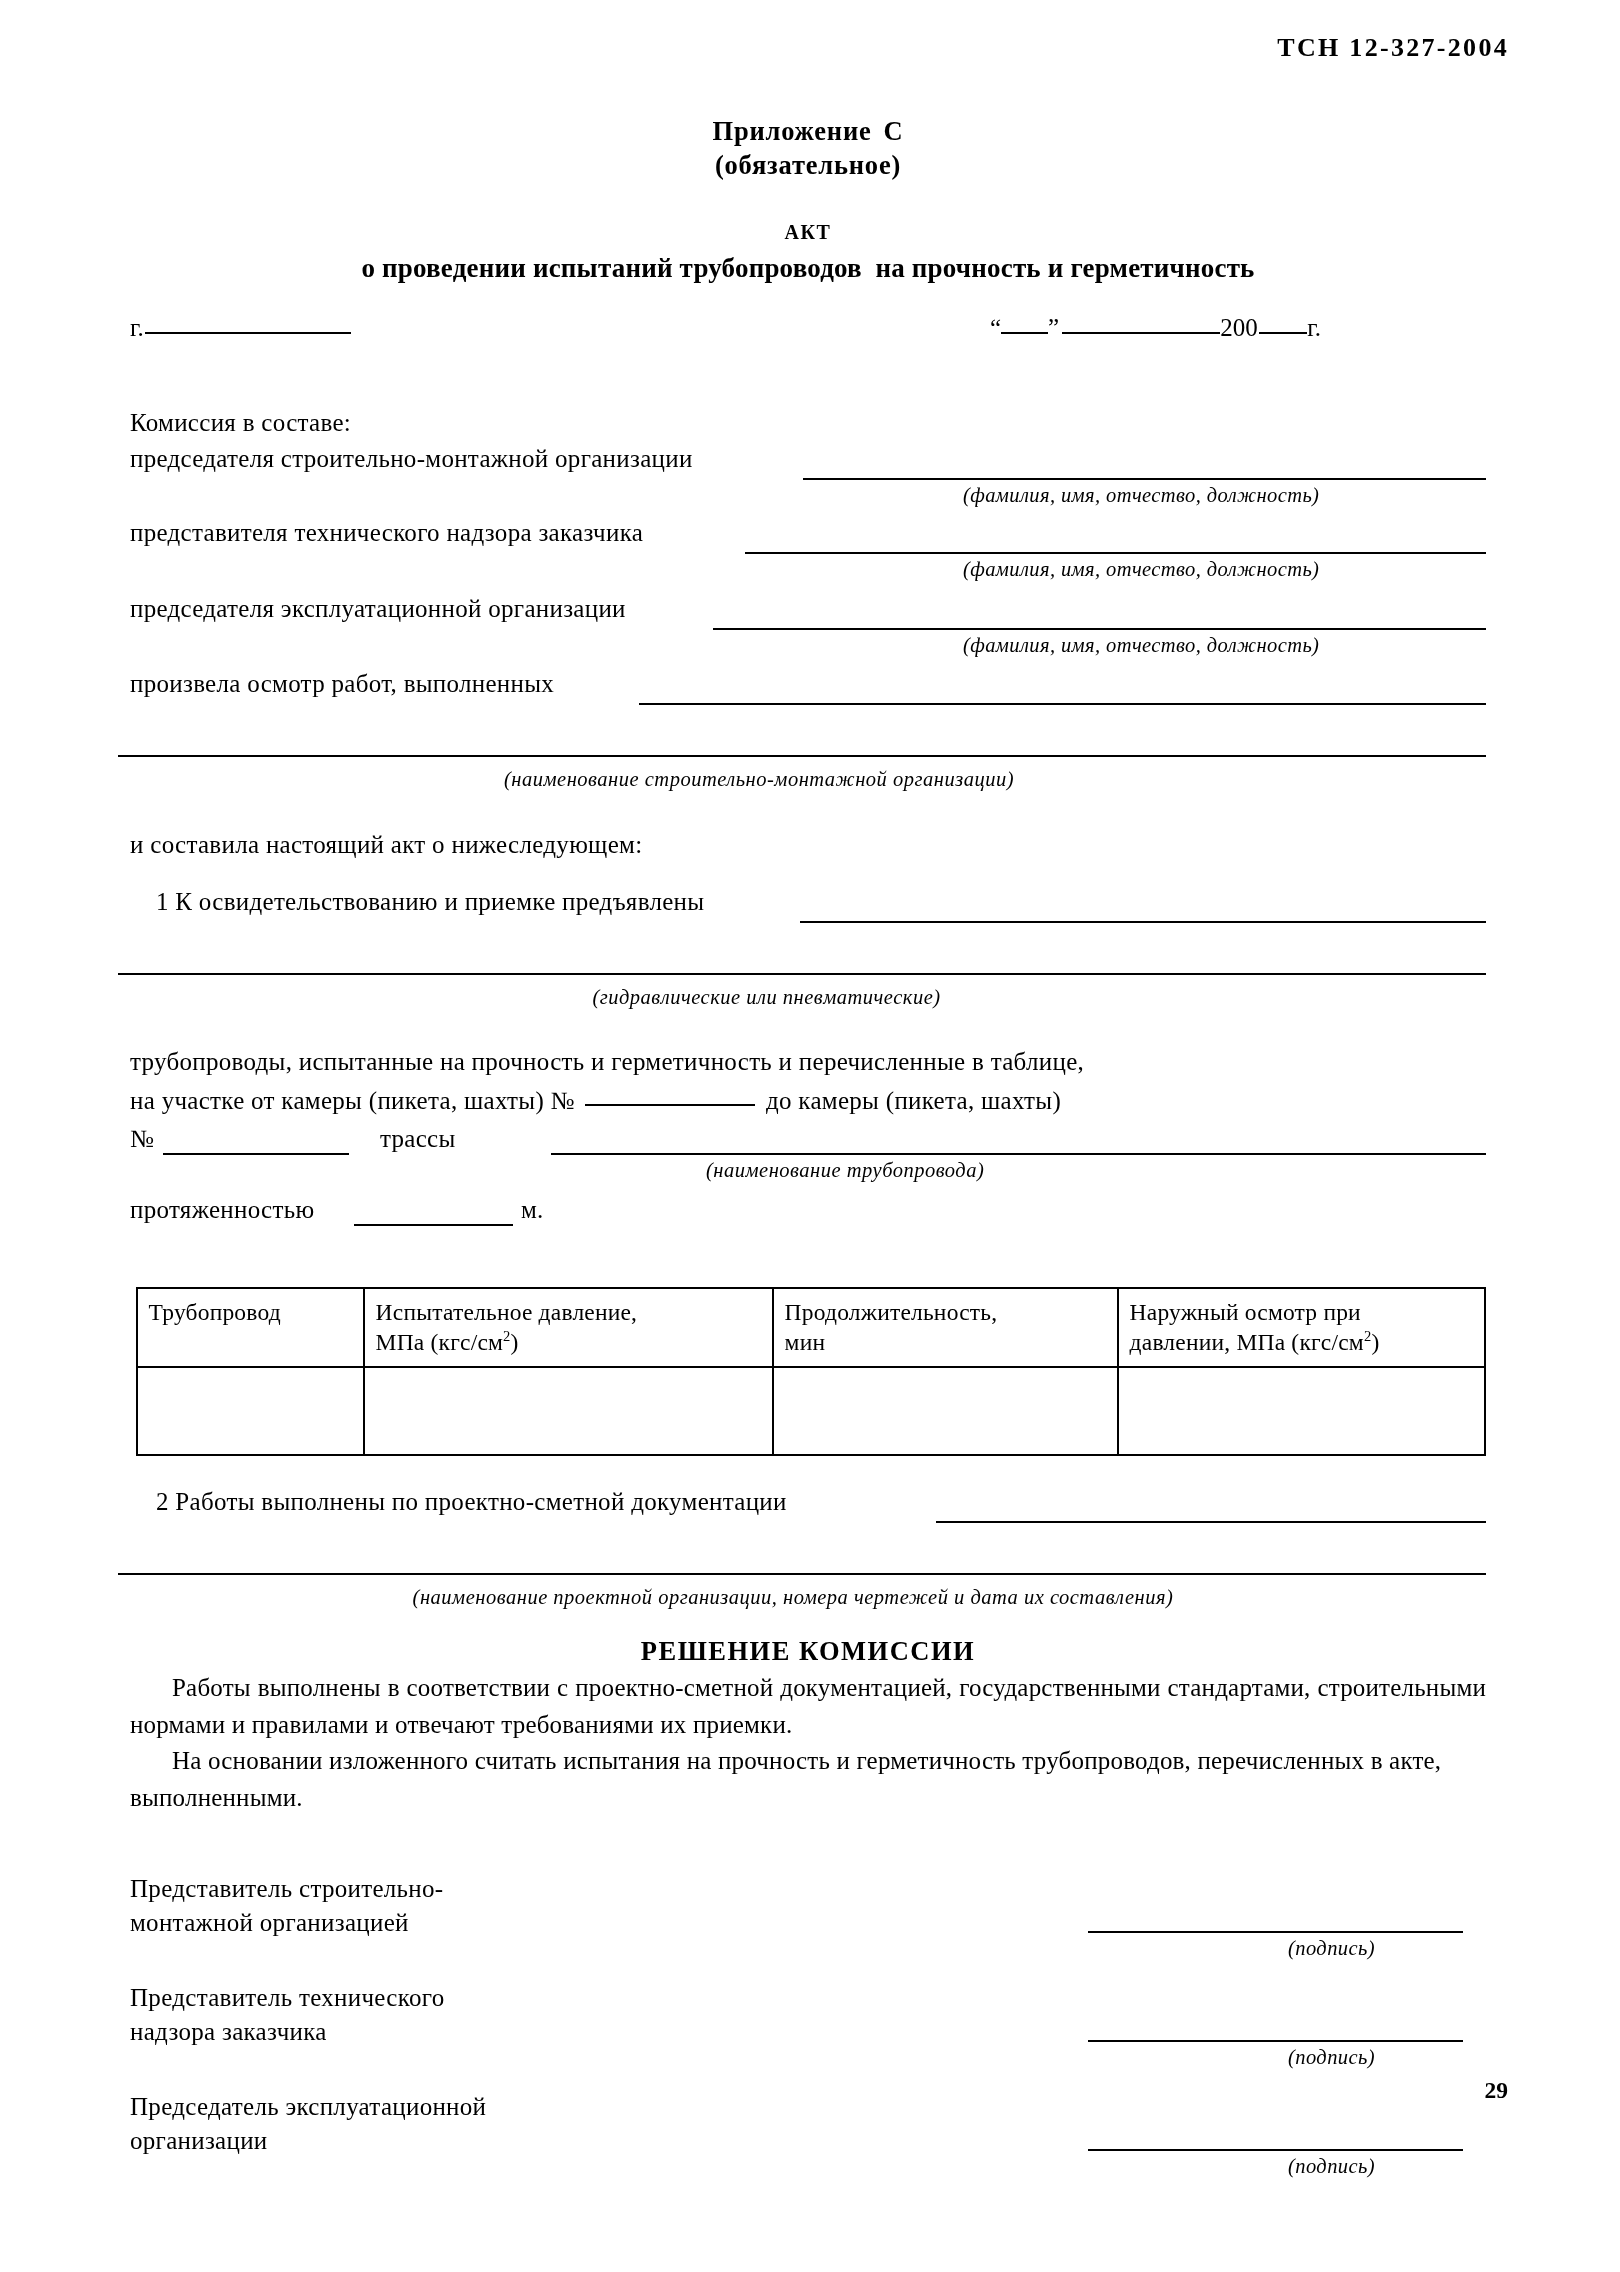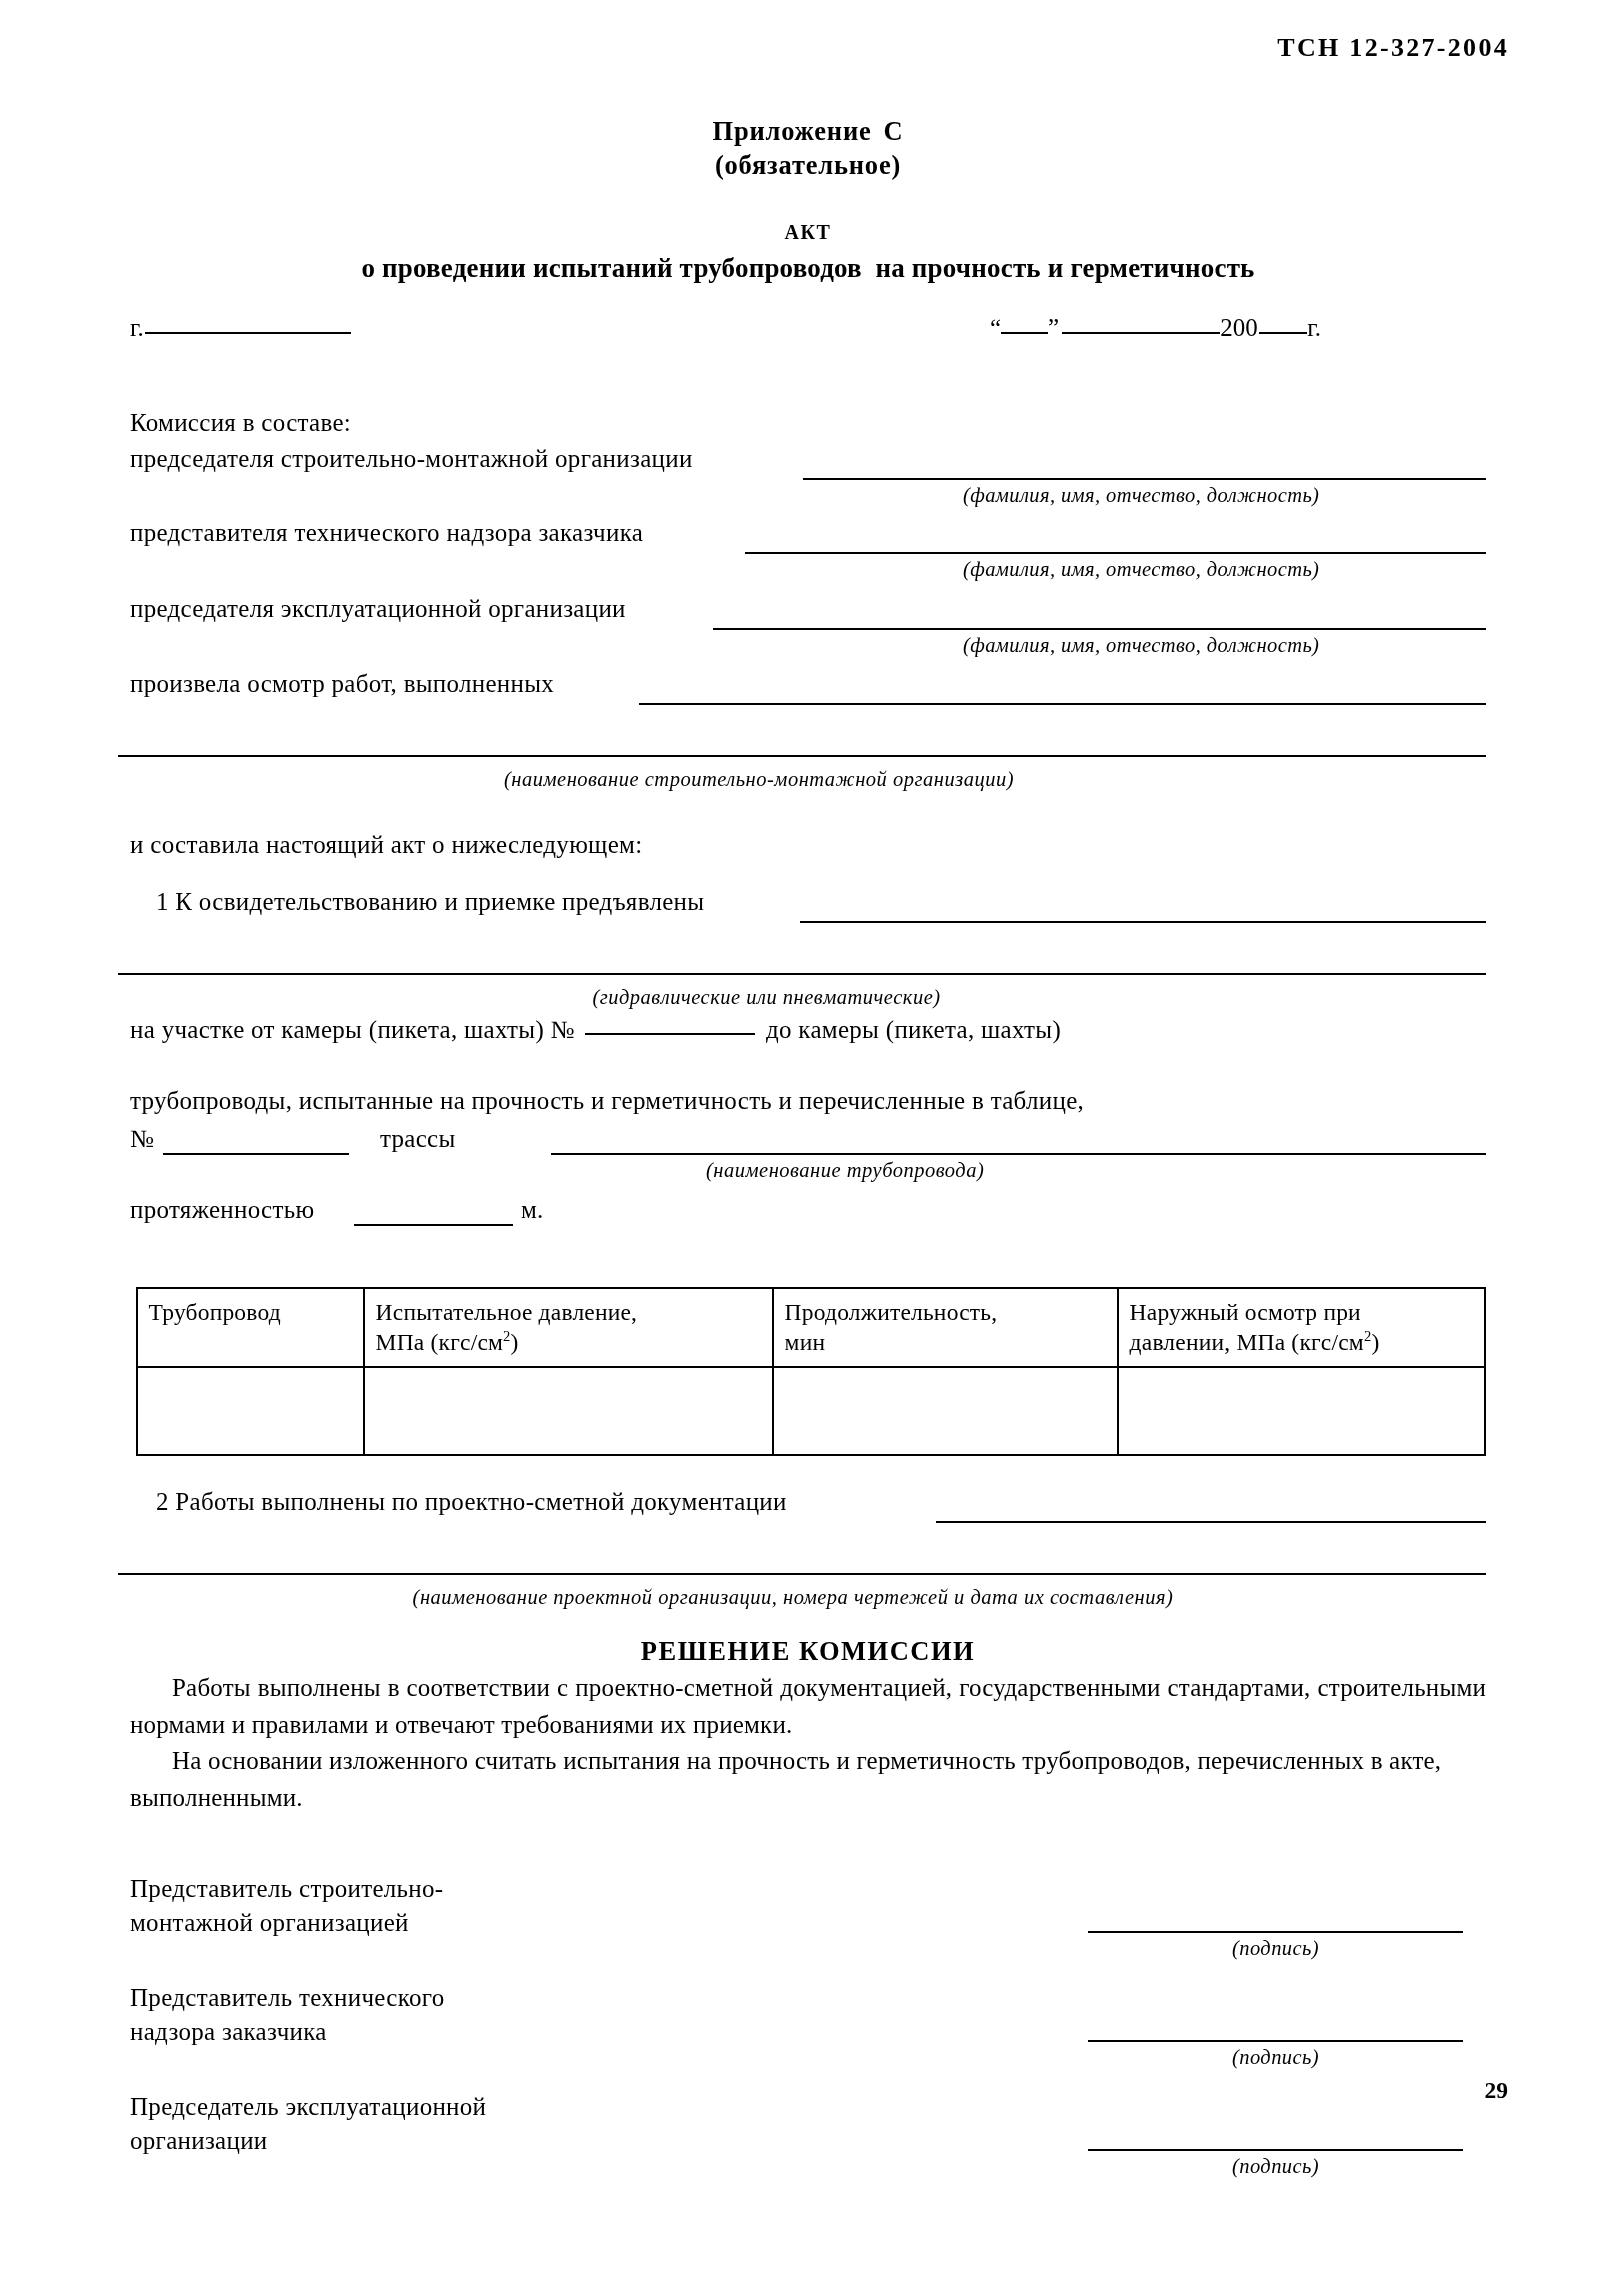--- a/index.html
+++ b/index.html
@@ -239,21 +239,21 @@
   .sig-row .sline {
     position: absolute;
     left: 958px;
     width: 375px;
     top: 59px;
     border-bottom: 2.3px solid #000;
     height: 0;
   }
   .sig-row .scap {
     position: absolute;
-    left: 958px;
+    left: 1014px;
     width: 375px;
     top: 65px;
     text-align: center;
     font-style: italic;
     font-size: 20.5px;
     letter-spacing: 0.4px;
   }
 
   
   .page-number {
@@ -324,25 +324,25 @@
 
     <div class="btext" style="margin-top:36px">и составила настоящий акт о нижеследующем:</div>
 
     <div class="comm-row" style="height:89px;margin-top:26px">
       <span class="lbl" style="left:26px">1 К освидетельствованию и приемке предъявлены</span>
       <span class="ln" style="left:670px;right:0;top:33px;"></span>
       <span class="ln" style="left:-12px;right:0;top:85px;"></span>
     </div>
     <div class="caption-c" style="margin-top:9px;margin-left:-83px">(гидравлические или пневматические)</div>
 
+    <div class="btext" style="margin-top:35px">трубопроводы, испытанные на прочность и герметичность и перечисленные в таблице,</div>
+
     <div class="btext" style="margin-top:3px">
       <span>на участке от камеры (пикета, шахты) №</span><span class="rule-fill" style="width:170px;margin:0 10.6px;"></span><span>до камеры (пикета, шахты)</span>
     </div>
-
-    <div class="btext" style="margin-top:35px">трубопроводы, испытанные на прочность и герметичность и перечисленные в таблице,</div>
 
     <div class="block" style="height:80px;margin-top:3px">
       <span class="btext" style="position:absolute;left:0;top:0;">№</span>
       <span class="rule-abs" style="left:33px;width:186px;top:32px;"></span>
       <span class="btext" style="position:absolute;left:250px;top:0;">трассы</span>
       <span class="rule-abs" style="left:421px;right:0;top:32px;"></span>
       <span class="caption" style="left:576px;top:38px;">(наименование трубопровода)</span>
     </div>
 
     <div class="block" style="height:50px;margin-top:-9px">

